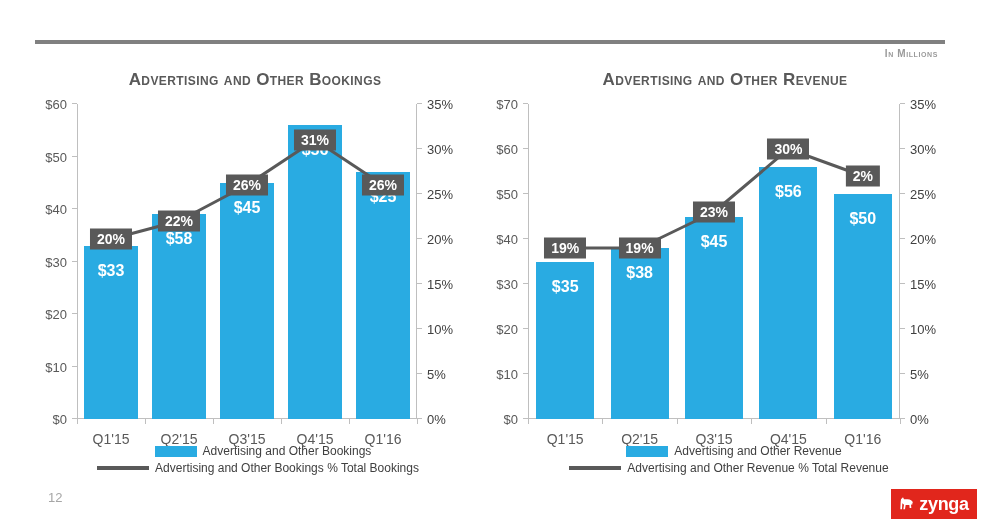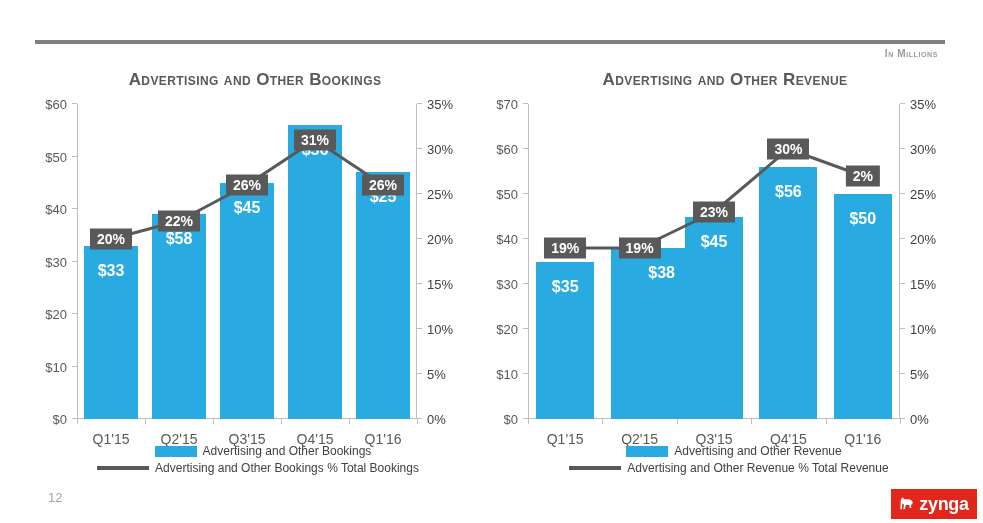--- a/index.html
+++ b/index.html
@@ -267,21 +267,21 @@
           <div class="tick b" style="left: 0%;"></div>
           <div class="tick b" style="left: 20%;"></div>
           <div class="tick b" style="left: 40%;"></div>
           <div class="tick b" style="left: 60%;"></div>
           <div class="tick b" style="left: 80%;"></div>
           <div class="tick b" style="left: 100%;"></div>
           <div class="bar" style="left: 2.2%; width: 15.6%; height: 50%;">
             <div class="bar-val" style="top: 16px;">$35</div>
           </div>
           <div class="xlab" style="left: 10%;">Q1'15</div>
-          <div class="bar" style="left: 22.2%; width: 15.6%; height: 54.2857%; padding-left: 44px;">
+          <div class="bar" style="left: 22.2%; width: 15.6%; height: 54.2857%;">
             <div class="bar-val" style="top: 16px;">$38</div>
           </div>
           <div class="xlab" style="left: 30%;">Q2'15</div>
           <div class="bar" style="left: 42.2%; width: 15.6%; height: 64.2857%;">
             <div class="bar-val" style="top: 16px;">$45</div>
           </div>
           <div class="xlab" style="left: 50%;">Q3'15</div>
           <div class="bar" style="left: 62.2%; width: 15.6%; height: 80%;">
             <div class="bar-val" style="top: 16px;">$56</div>
           </div>

